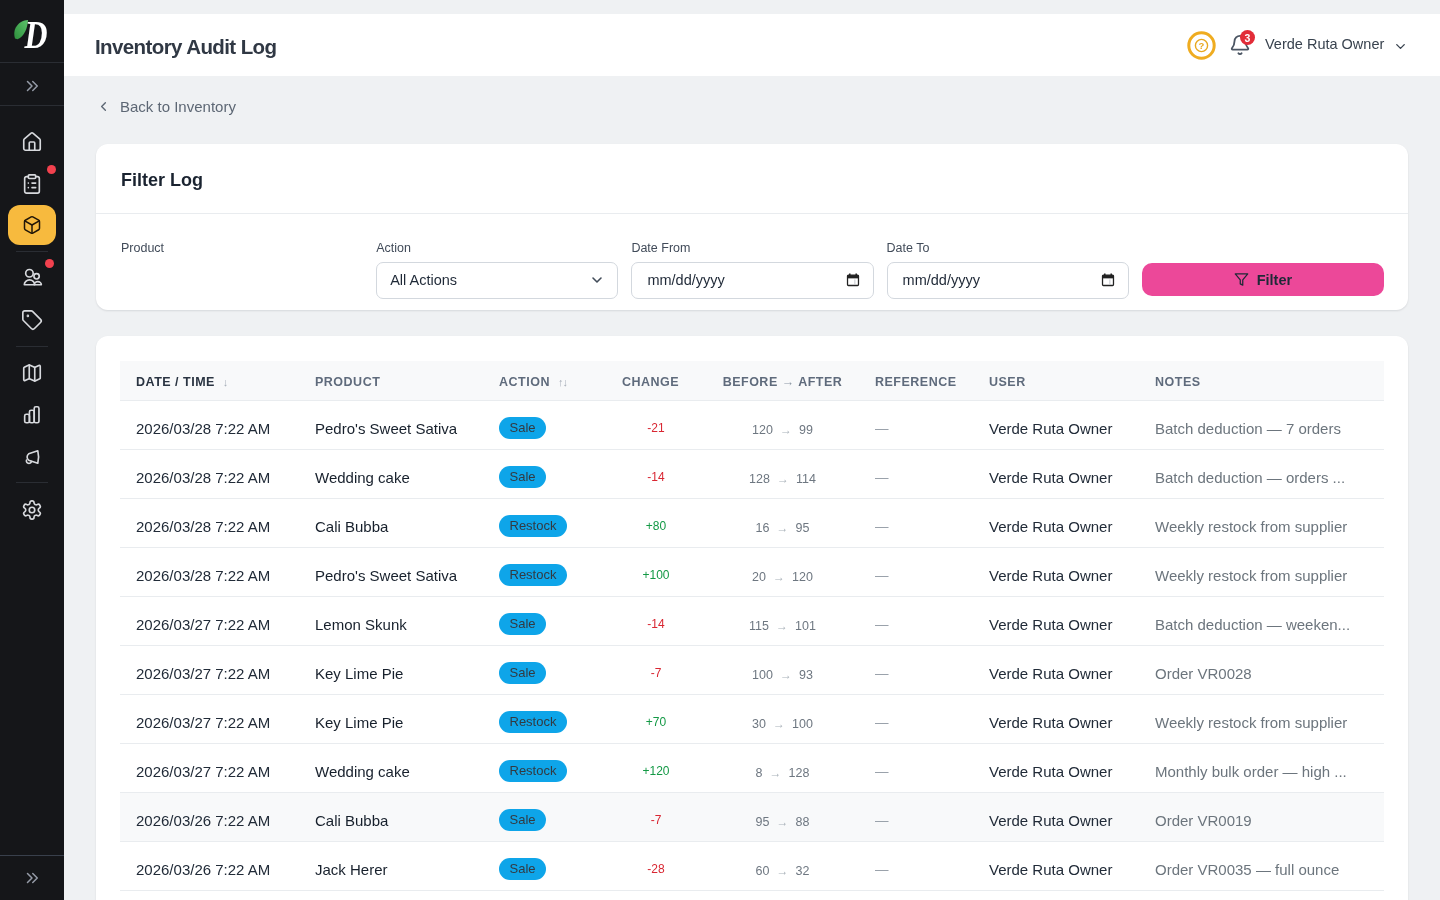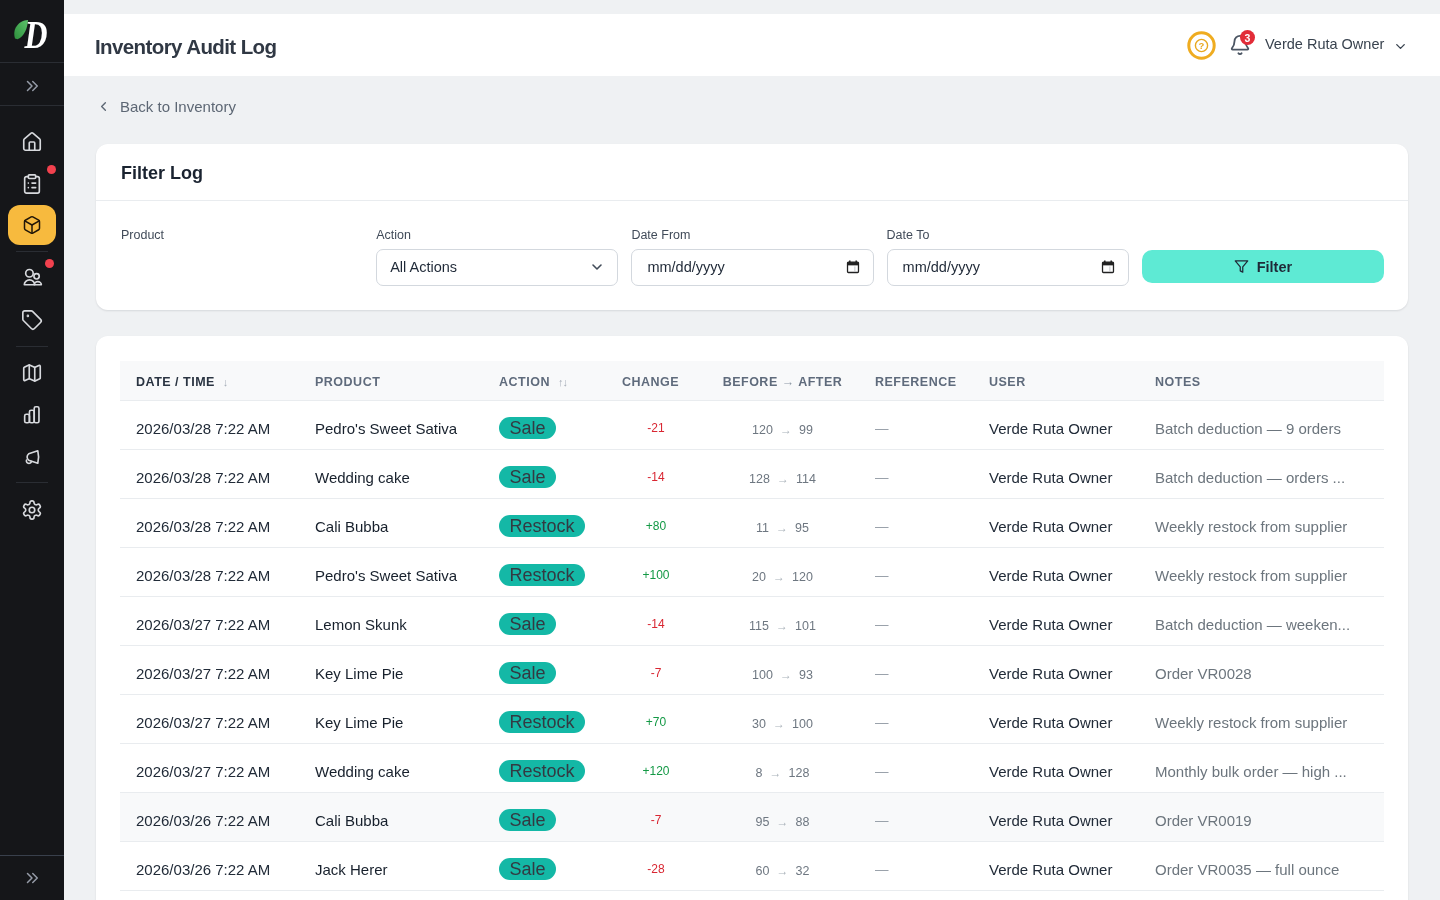--- a/index.html
+++ b/index.html
@@ -19,38 +19,38 @@
 #title { position:absolute; left:31px; top:21px; font-size:20.5px; font-weight:700; color:#303844; letter-spacing:-0.6px; }
 
 
 #main { position:absolute; left:64px; top:62px; width:1376px; height:838px; will-change:transform; }
 #backlink { position:absolute; left:32px; top:34px; height:20px; color:#5d6774; font-size:15px; display:flex; align-items:center; gap:9px; }
 
 .card { position:absolute; left:32px; width:1312px; background:#fff; border-radius:12px; box-shadow:0 1px 2px rgba(16,24,40,.07), 0 1px 3px rgba(16,24,40,.05); }
 
 
 #fcard { top:82px; height:166px; }
-#fcard .chead { height:57px; border-bottom:1px solid #e9ecef; display:flex; align-items:center; padding:12px 25px; }
+#fcard .chead { height:70px; border-bottom:1px solid #e9ecef; display:flex; align-items:center; padding:12px 25px; }
 #fcard .chead h2 { font-size:18px; font-weight:700; color:#1a2330; margin-top:3px; }
 #fcard .cbody { padding:27px 24px 24px 25px; display:grid; grid-template-columns:repeat(5,1fr); gap:13px; }
 .flabel { font-size:12.5px; color:#414b59; margin-bottom:7px; }
 .finput { height:36.5px; border:1px solid #d3d8de; border-radius:7px; background:#fff; display:flex; align-items:center; padding:0 13px; font-size:14.5px; color:#1f2937; }
 .ph { color:#98a1ab; }
-.fbtn { margin-top:22px; height:33px; background:#5eead4; border-radius:10px; display:flex; align-items:center; justify-content:center; gap:8px; font-size:14.5px; font-weight:700; color:#1f2937; }
+.fbtn { margin-top:22px; height:33px; background:#ec4899; border-radius:10px; display:flex; align-items:center; justify-content:center; gap:8px; font-size:14.5px; font-weight:700; color:#1f2937; }
 
 
 #tcard { top:274px; height:640px; padding:25px 24px 0 24px; }
 table { width:1264px; border-collapse:collapse; table-layout:fixed; }
 thead th { height:39px; background:#f8f9fa; font-size:12.5px; font-weight:700; color:#5f6b7c; text-align:left; text-transform:uppercase; letter-spacing:0.5px; padding:3px 16px 0 16px; white-space:nowrap; }
 thead th.first { color:#2a3442; }
 .sort { font-size:11px; color:#a5adb7; font-weight:400; letter-spacing:-1px; margin-left:4px; }
 tbody td { height:49px; border-top:1px solid #e9ecef; padding:7px 16px 0 16px; font-size:15px; color:#212b38; white-space:nowrap; }
 tbody tr.gray { background:#f8f9fa; }
 td.prod { font-weight:500; color:#17202c; }
-.pill { display:inline-block; background:#14b8a6; border-radius:999px; padding:3px 10.5px; font-size:18px; line-height:16px; color:#333a42; }
+.pill { display:inline-block; background:#0ea5e9; border-radius:999px; padding:3px 10.5px; font-size:13px; line-height:16px; color:#333a42; }
 td.chg { text-align:center; font-weight:400; font-size:12px; }
 .neg { color:#d92632; } .pos { color:#139945; }
 td.ba { text-align:center; }
 td.ba .num { font-size:12.5px; color:#6e7781; }
 td.ba .arr { font-size:12px; color:#aab2ba; margin:0 7px; }
 td.ref { color:#8d97a1; font-size:13.5px; }
 td.notes { color:#6c757d; }
 th.c { text-align:center; } th.r { text-align:left; }
 .harr { color:#8e99a5; font-weight:400; }
 </style>
@@ -131,38 +131,38 @@
         </thead>
       <tbody>
       <tr>
         <td>2026/03/28 7:22 AM</td>
         <td class="prod">Pedro's Sweet Sativa</td>
         <td><span class="pill">Sale</span></td>
         <td class="chg neg">-21</td>
         <td class="ba"><span class="num">120</span><span class="arr">→</span><span class="num">99</span></td>
         <td class="ref">—</td>
         <td>Verde Ruta Owner</td>
-        <td class="notes">Batch deduction — 9 orders</td>
+        <td class="notes">Batch deduction — 7 orders</td>
       </tr>
       <tr>
         <td>2026/03/28 7:22 AM</td>
         <td class="prod">Wedding cake</td>
         <td><span class="pill">Sale</span></td>
         <td class="chg neg">-14</td>
         <td class="ba"><span class="num">128</span><span class="arr">→</span><span class="num">114</span></td>
         <td class="ref">—</td>
         <td>Verde Ruta Owner</td>
         <td class="notes">Batch deduction — orders ...</td>
       </tr>
       <tr>
         <td>2026/03/28 7:22 AM</td>
         <td class="prod">Cali Bubba</td>
         <td><span class="pill">Restock</span></td>
         <td class="chg pos">+80</td>
-        <td class="ba"><span class="num">11</span><span class="arr">→</span><span class="num">95</span></td>
+        <td class="ba"><span class="num">16</span><span class="arr">→</span><span class="num">95</span></td>
         <td class="ref">—</td>
         <td>Verde Ruta Owner</td>
         <td class="notes">Weekly restock from supplier</td>
       </tr>
       <tr>
         <td>2026/03/28 7:22 AM</td>
         <td class="prod">Pedro's Sweet Sativa</td>
         <td><span class="pill">Restock</span></td>
         <td class="chg pos">+100</td>
         <td class="ba"><span class="num">20</span><span class="arr">→</span><span class="num">120</span></td>

